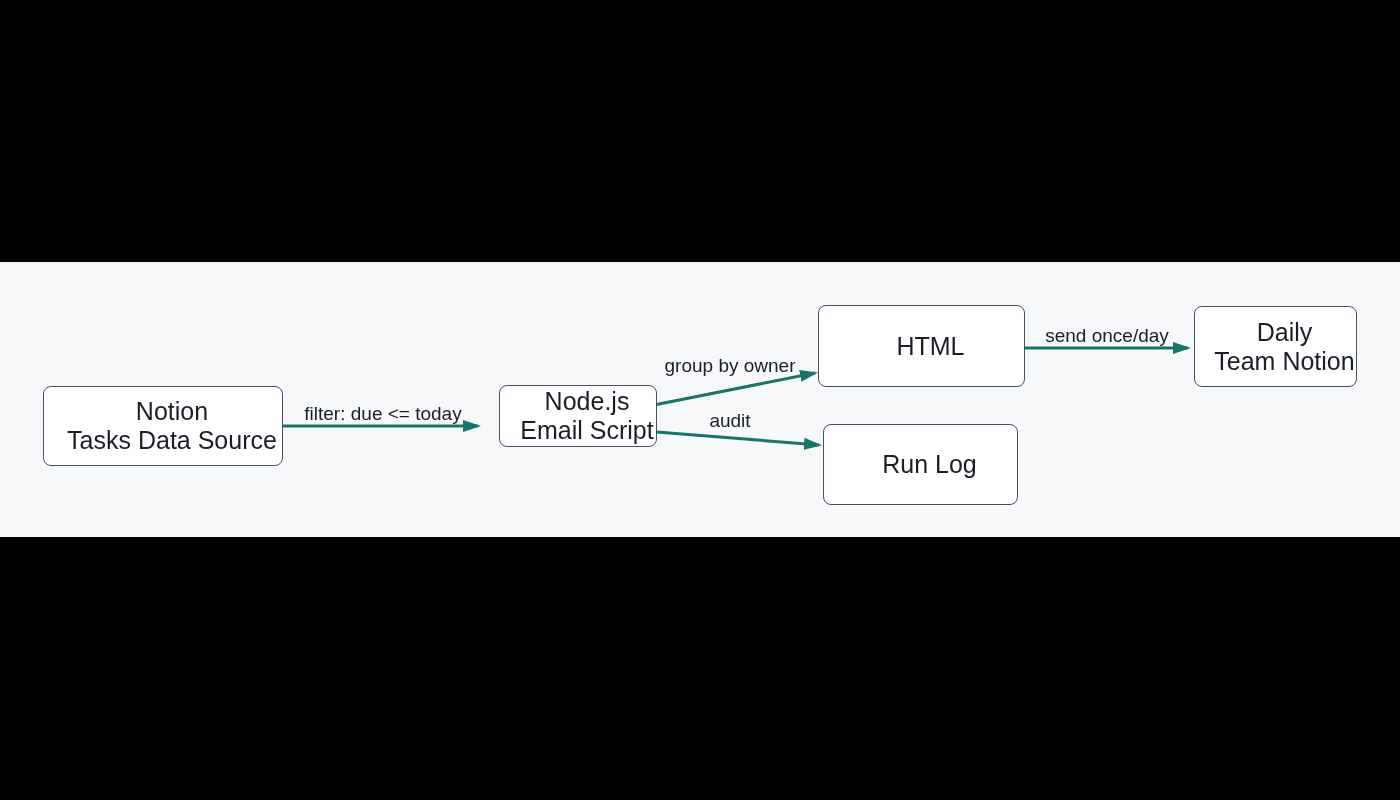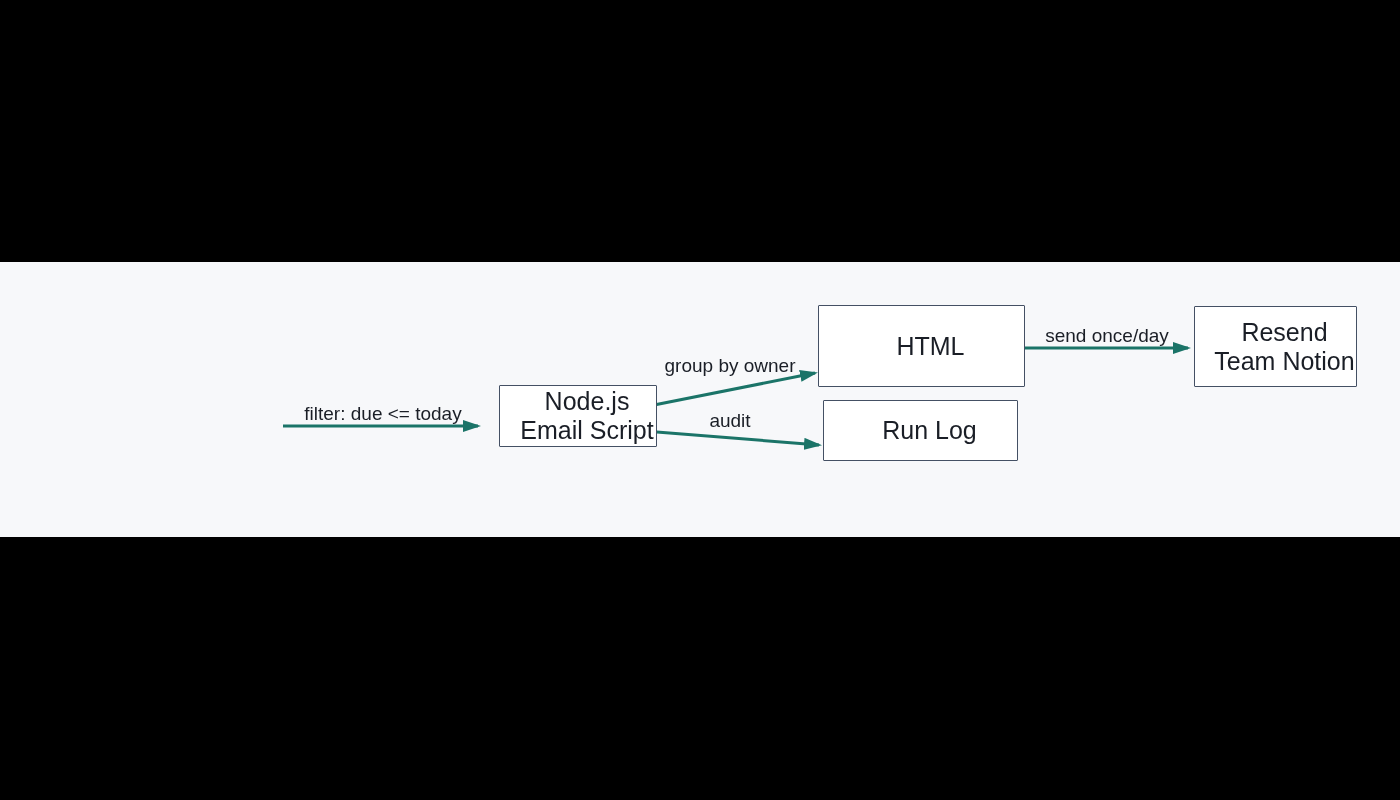--- a/index.html
+++ b/index.html
@@ -37,21 +37,21 @@
   .edge-label {
     font-family: "Liberation Sans", sans-serif;
     font-size: 19px;
     fill: var(--text, #1a1e26);
     text-anchor: middle;
   }
   .node {
     position: absolute;
     background: var(--node-fill, #fff);
     border: 1.5px solid var(--node-border, #445064);
-    border-radius: 1px;
+    border-radius: 8px;
     display: flex;
     flex-direction: column;
     align-items: center;
     justify-content: center;
     text-align: center;
     color: var(--text, #1a1e26);
     font-size: 25px;
     line-height: 29px;
     padding-left: 18px;
   }
@@ -74,32 +74,36 @@
     <line class="edge" x1="644" y1="407" x2="815" y2="373" marker-end="url(#ah)"></line>
     <line class="edge" x1="644" y1="431" x2="819" y2="445" marker-end="url(#ah)"></line>
     <line class="edge" x1="1025" y1="348" x2="1188" y2="348" marker-end="url(#ah)"></line>
 
     <text class="edge-label" x="383" y="420">filter: due &lt;= today</text>
     <text class="edge-label" x="730" y="372">group by owner</text>
     <text class="edge-label" x="730" y="427">audit</text>
     <text class="edge-label" x="1107" y="342">send once/day</text>
   </svg>
 
+  <div class="node" style="left:43px; top:386px; width:240px; height:80px;">
+    <span>Notion</span>
+    <span>Tasks Data Source</span>
+  </div>
 
   <div class="node" style="left:499px; top:385px; width:158px; height:62px;">
     <span>Node.js</span>
     <span>Email Script</span>
   </div>
 
   <div class="node" style="left:818px; top:305px; width:207px; height:82px;">
     <span>HTML</span>
   </div>
 
   <div class="node" style="left:1194px; top:306px; width:163px; height:81px;">
-    <span>Resend</span>
+    <span>Daily</span>
     <span>Team Notion</span>
   </div>
 
-  <div class="node" style="left:823px; top:400px; width:195px; height:61px;">
+  <div class="node" style="left:823px; top:424px; width:195px; height:81px;">
     <span>Run Log</span>
   </div>
 
 </div>
 
 </body></html>

